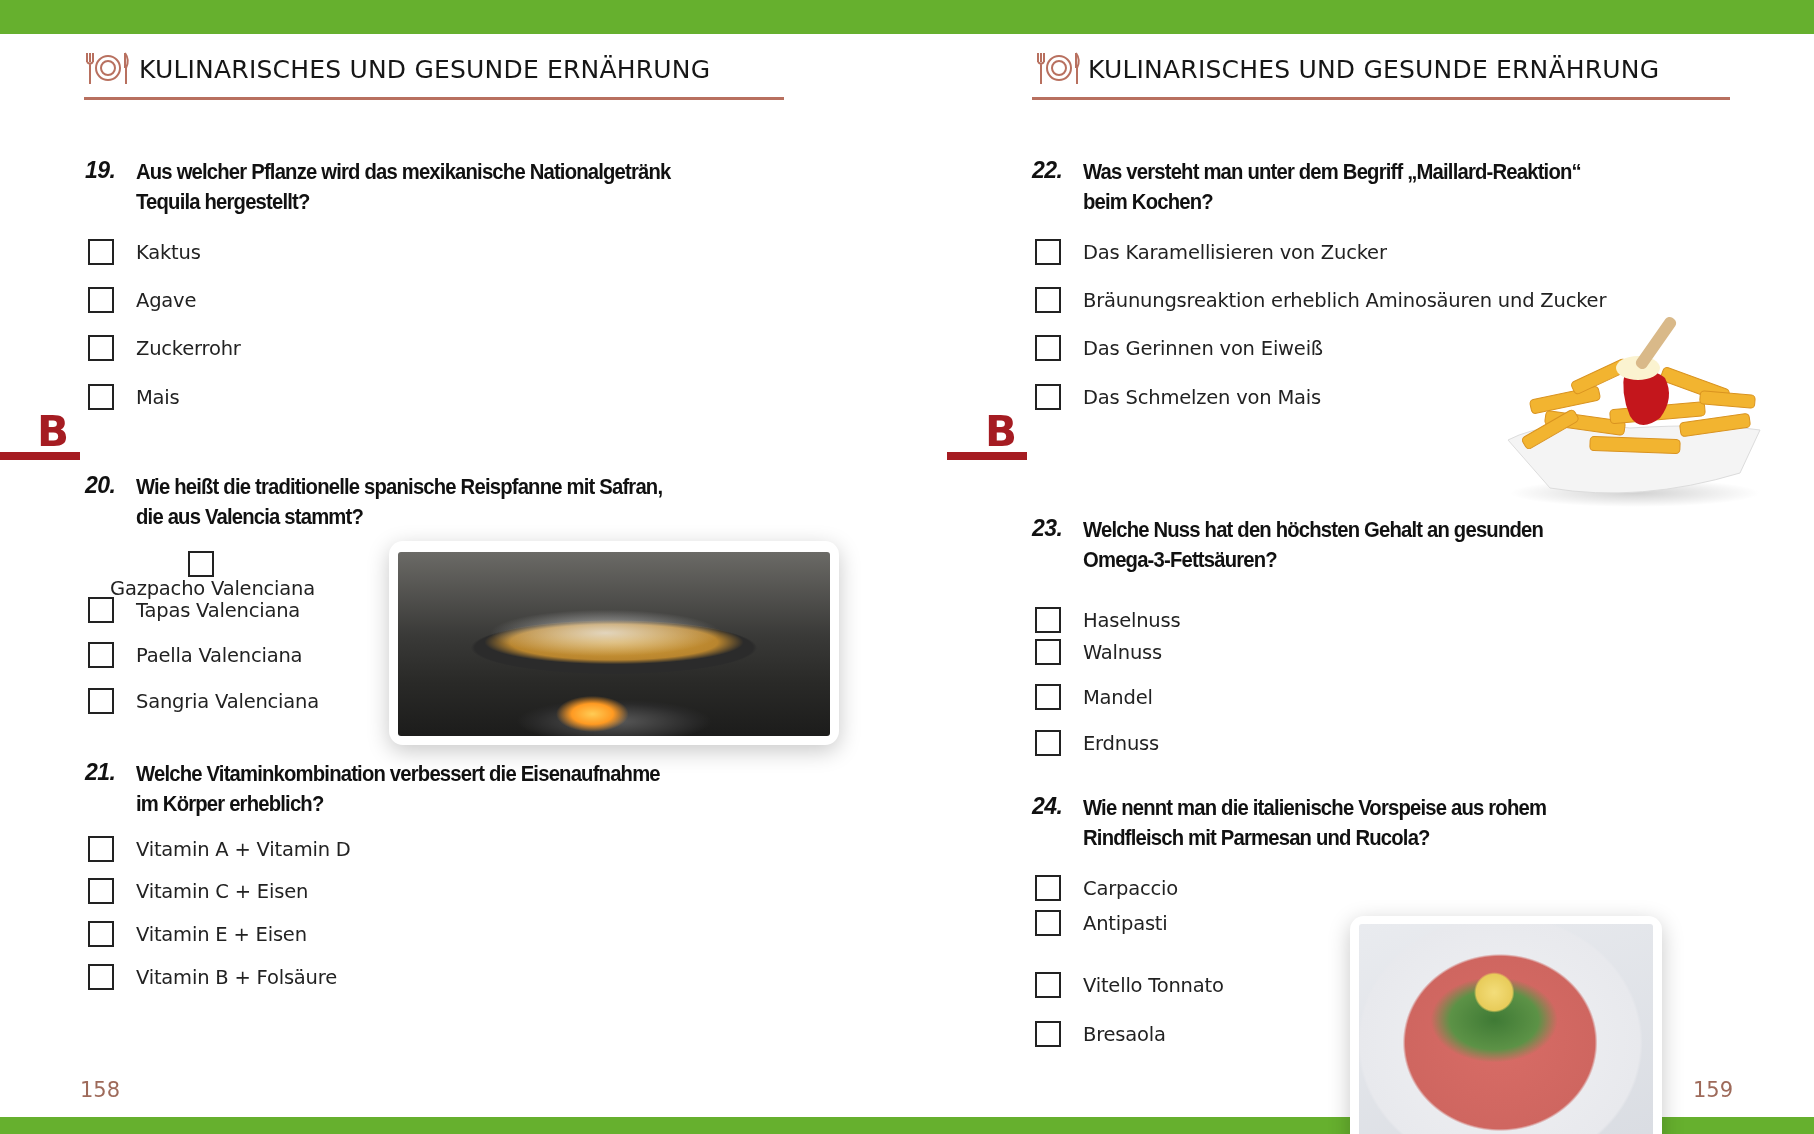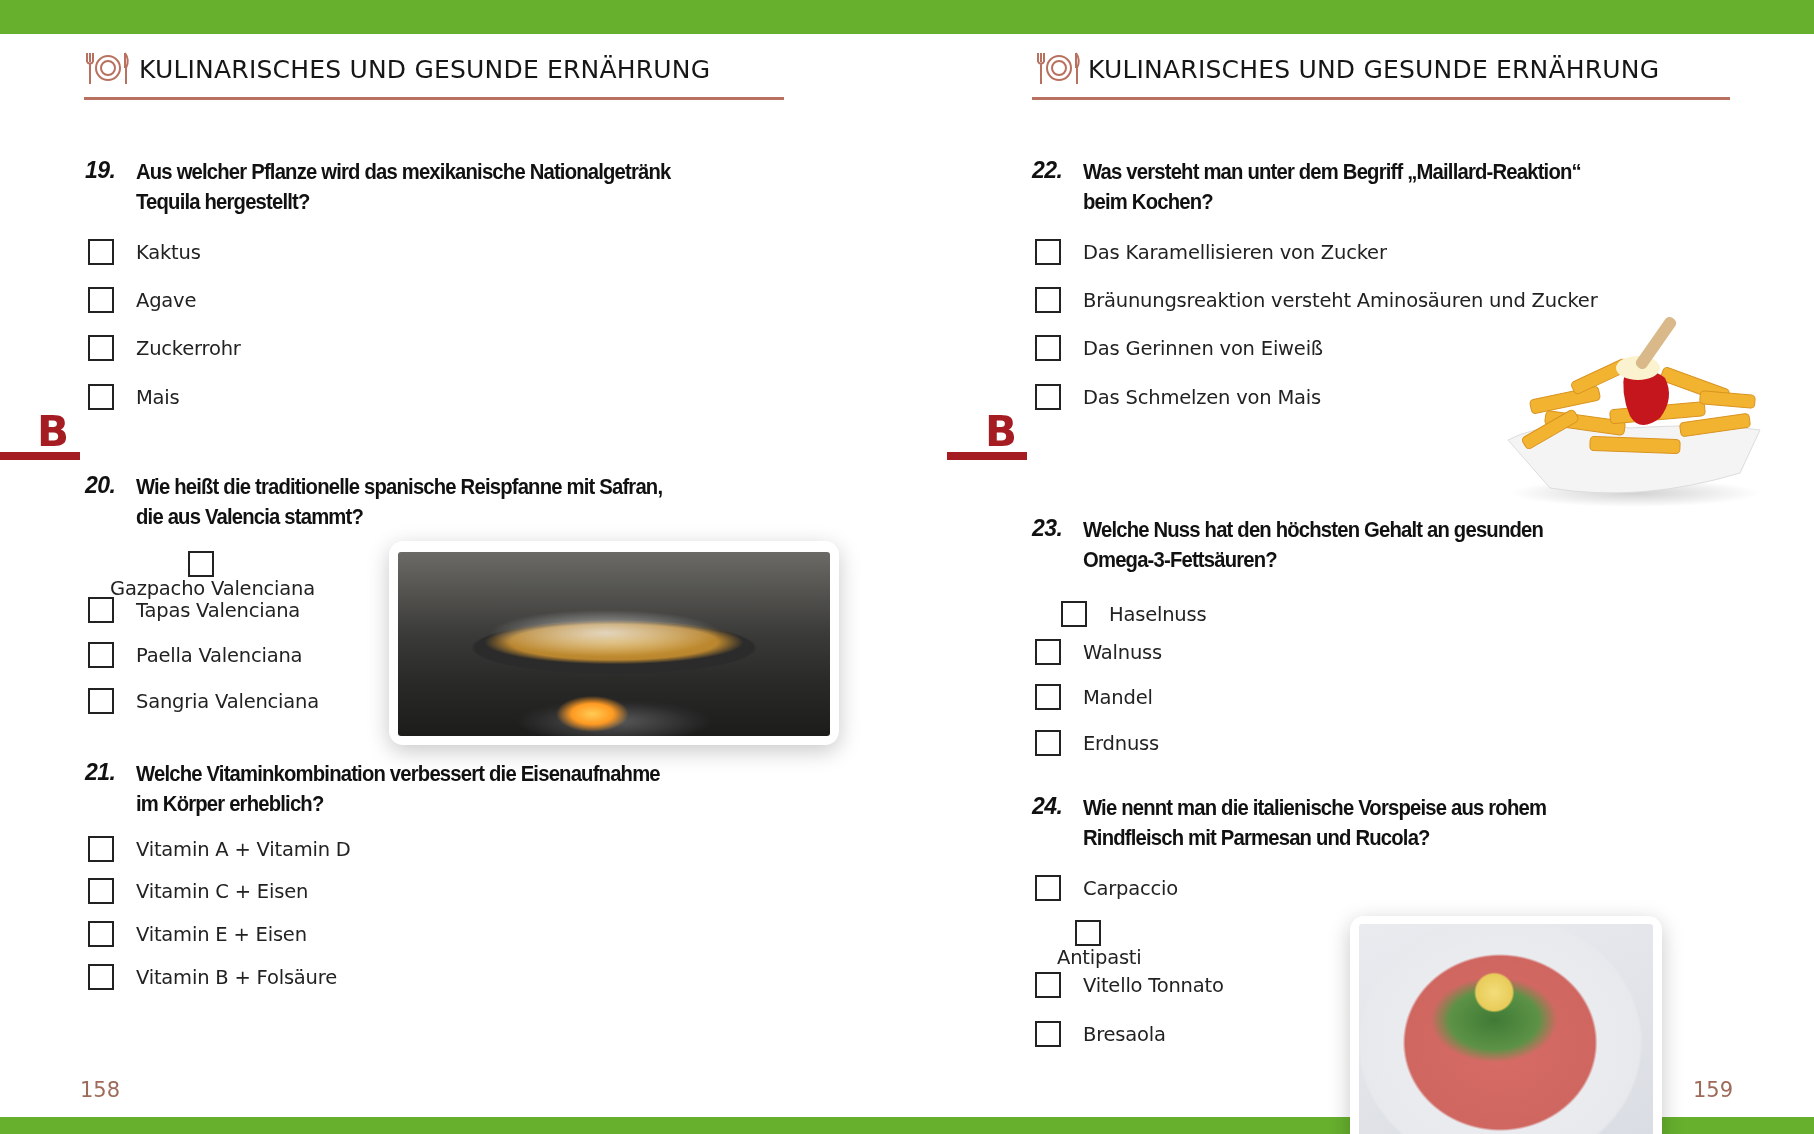--- a/index.html
+++ b/index.html
@@ -236,39 +236,39 @@
     <div class="q-text">
       <div>Was versteht man unter dem Begriff „Maillard-Reaktion“</div>
       <div>beim Kochen?</div>
     </div>
     <div class="option" style="top:81px;">
       <span class="checkbox"></span>
       <span class="option-label">Das Karamellisieren von Zucker</span>
     </div>
     <div class="option" style="top:129px;">
       <span class="checkbox"></span>
-      <span class="option-label">Bräunungsreaktion versteht Aminosäuren und Zucker</span>
+      <span class="option-label">Bräunungsreaktion erheblich Aminosäuren und Zucker</span>
     </div>
     <div class="option" style="top:177px;">
       <span class="checkbox"></span>
       <span class="option-label">Das Gerinnen von Eiweiß</span>
     </div>
     <div class="option" style="top:226px;">
       <span class="checkbox"></span>
       <span class="option-label">Das Schmelzen von Mais</span>
     </div>
   </div>
 
   <div class="question" style="left:125px; top:515px;">
     <span class="q-num">23.</span>
     <div class="q-text">
       <div>Welche Nuss hat den höchsten Gehalt an gesunden</div>
       <div>Omega-3-Fettsäuren?</div>
     </div>
-    <div class="option" style="top:85px;margin-left:26px;">
+    <div class="option" style="top:91px;">
       <span class="checkbox"></span>
       <span class="option-label">Haselnuss</span>
     </div>
     <div class="option" style="top:123px;">
       <span class="checkbox"></span>
       <span class="option-label">Walnuss</span>
     </div>
     <div class="option" style="top:168px;">
       <span class="checkbox"></span>
       <span class="option-label">Mandel</span>
@@ -282,21 +282,21 @@
   <div class="question" style="left:125px; top:793px;">
     <span class="q-num">24.</span>
     <div class="q-text">
       <div>Wie nennt man die italienische Vorspeise aus rohem</div>
       <div>Rindfleisch mit Parmesan und Rucola?</div>
     </div>
     <div class="option" style="top:81px;">
       <span class="checkbox"></span>
       <span class="option-label">Carpaccio</span>
     </div>
-    <div class="option" style="top:127px;flex-direction:column;">
+    <div class="option" style="top:116px;">
       <span class="checkbox"></span>
       <span class="option-label">Antipasti</span>
     </div>
     <div class="option" style="top:178px;">
       <span class="checkbox"></span>
       <span class="option-label">Vitello Tonnato</span>
     </div>
     <div class="option" style="top:227px;">
       <span class="checkbox"></span>
       <span class="option-label">Bresaola</span>

